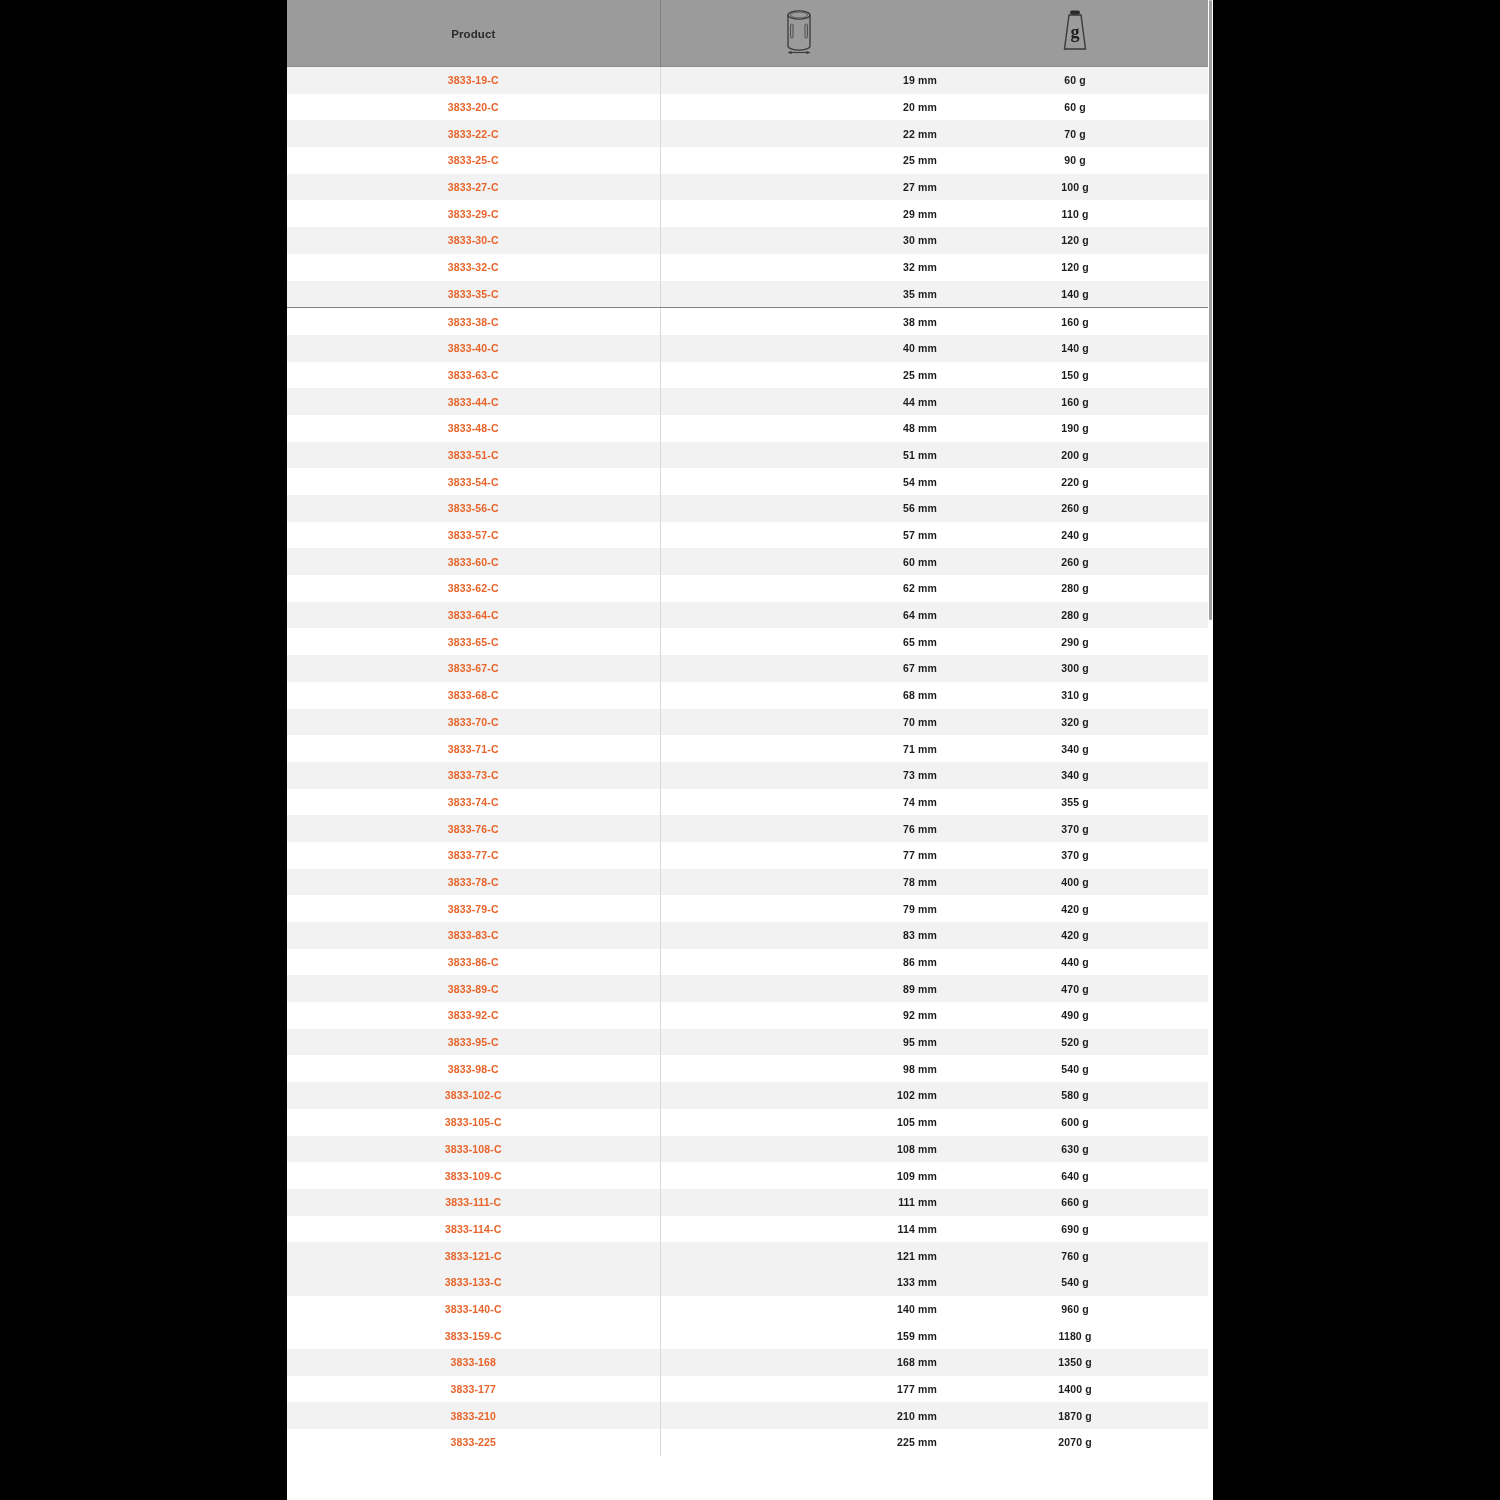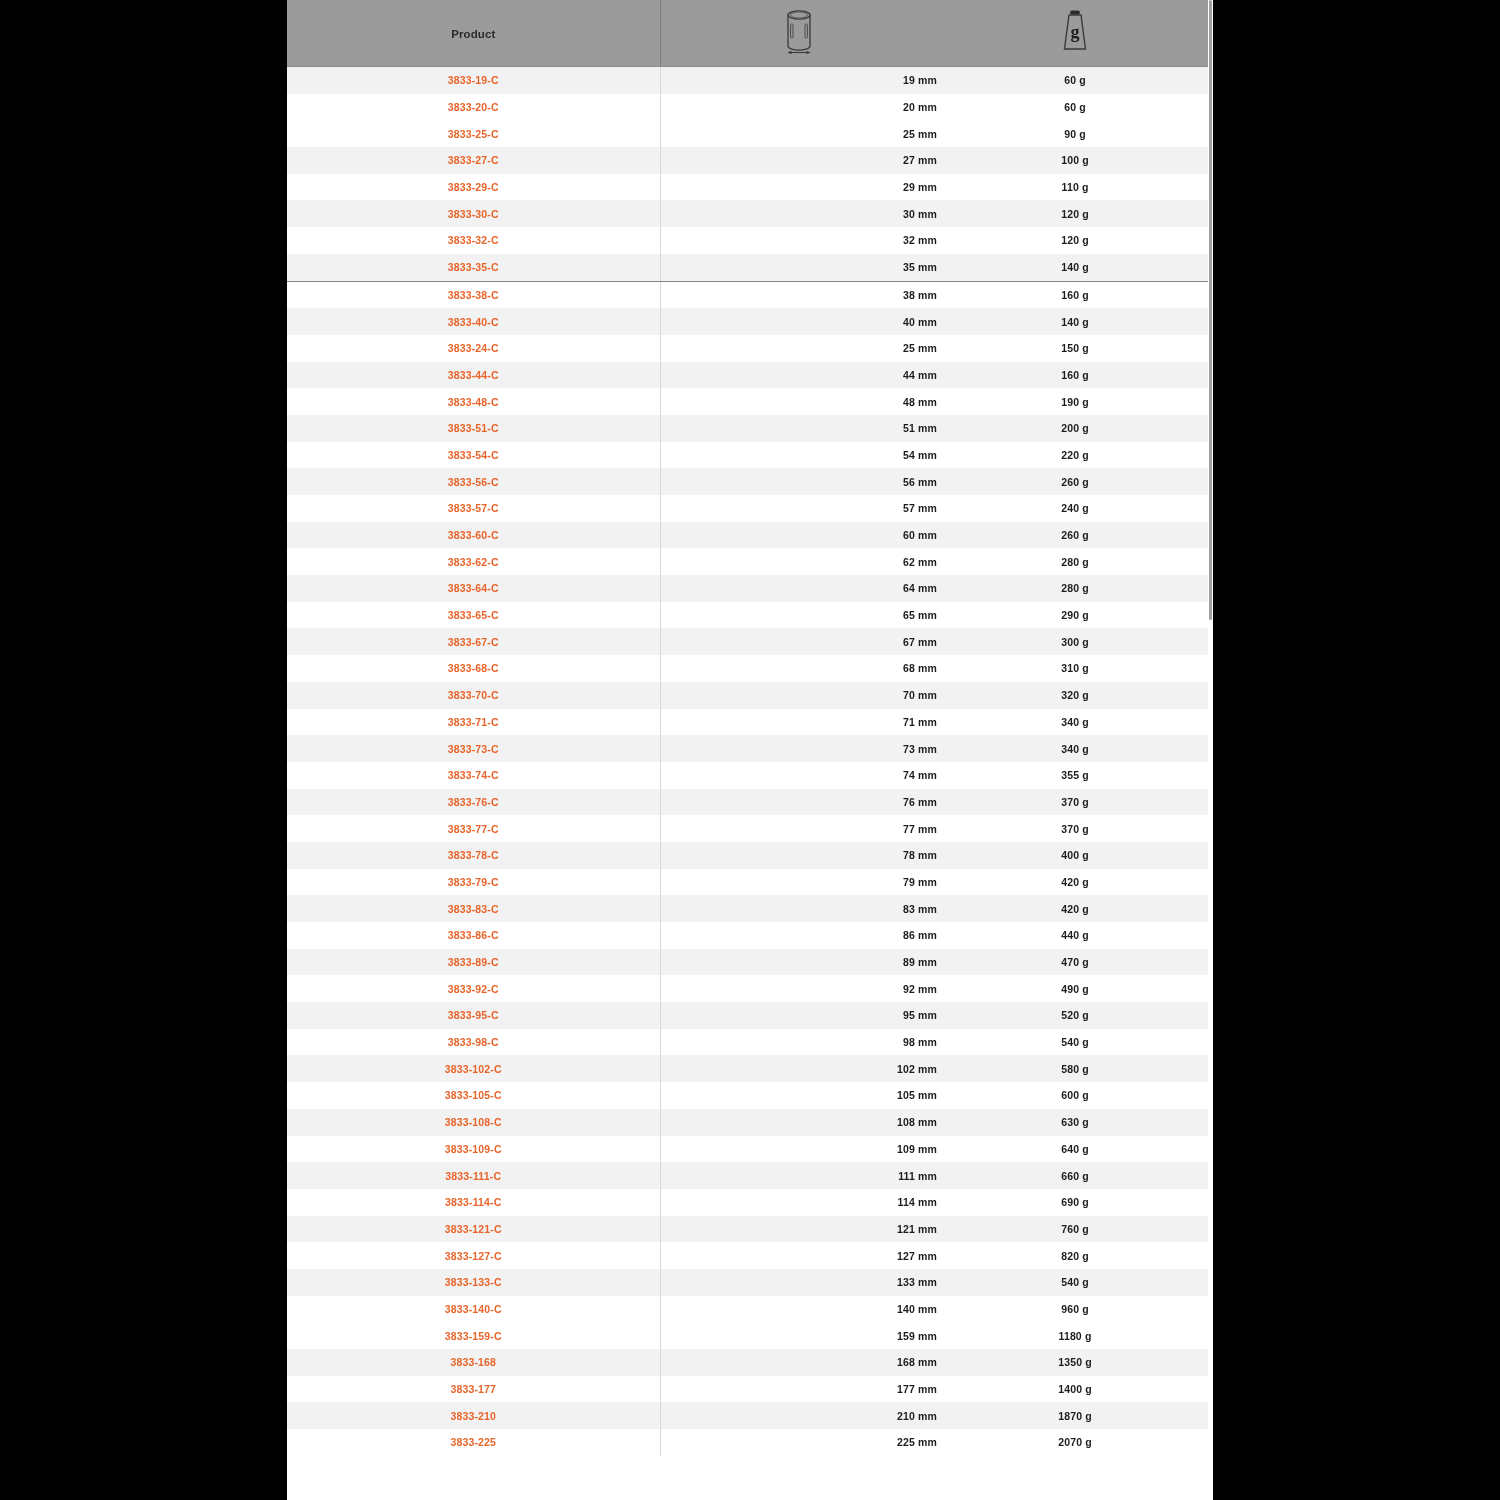--- a/index.html
+++ b/index.html
@@ -150,20 +150,25 @@
           <tr class="odd">
             <td class="product">3833-19-C</td>
             <td class="divider-left">19 mm</td>
             <td>60 g</td>
           </tr>
           <tr class="even">
             <td class="product">3833-20-C</td>
             <td class="divider-left">20 mm</td>
             <td>60 g</td>
           </tr>
+          <tr class="odd">
+            <td class="product">3833-22-C</td>
+            <td class="divider-left">22 mm</td>
+            <td>70 g</td>
+          </tr>
           <tr class="even">
             <td class="product">3833-25-C</td>
             <td class="divider-left">25 mm</td>
             <td>90 g</td>
           </tr>
           <tr class="odd">
             <td class="product">3833-27-C</td>
             <td class="divider-left">27 mm</td>
             <td>100 g</td>
           </tr>
@@ -191,21 +196,21 @@
             <td class="product">3833-38-C</td>
             <td class="divider-left">38 mm</td>
             <td>160 g</td>
           </tr>
           <tr class="odd">
             <td class="product">3833-40-C</td>
             <td class="divider-left">40 mm</td>
             <td>140 g</td>
           </tr>
           <tr class="even">
-            <td class="product">3833-24-C</td>
+            <td class="product">3833-63-C</td>
             <td class="divider-left">25 mm</td>
             <td>150 g</td>
           </tr>
           <tr class="odd">
             <td class="product">3833-44-C</td>
             <td class="divider-left">44 mm</td>
             <td>160 g</td>
           </tr>
           <tr class="even">
             <td class="product">3833-48-C</td>
@@ -359,25 +364,20 @@
           </tr>
           <tr class="even">
             <td class="product">3833-114-C</td>
             <td class="divider-left">114 mm</td>
             <td>690 g</td>
           </tr>
           <tr class="odd">
             <td class="product">3833-121-C</td>
             <td class="divider-left">121 mm</td>
             <td>760 g</td>
-          </tr>
-          <tr class="even">
-            <td class="product">3833-127-C</td>
-            <td class="divider-left">127 mm</td>
-            <td>820 g</td>
           </tr>
           <tr class="odd">
             <td class="product">3833-133-C</td>
             <td class="divider-left">133 mm</td>
             <td>540 g</td>
           </tr>
           <tr class="even">
             <td class="product">3833-140-C</td>
             <td class="divider-left">140 mm</td>
             <td>960 g</td>

